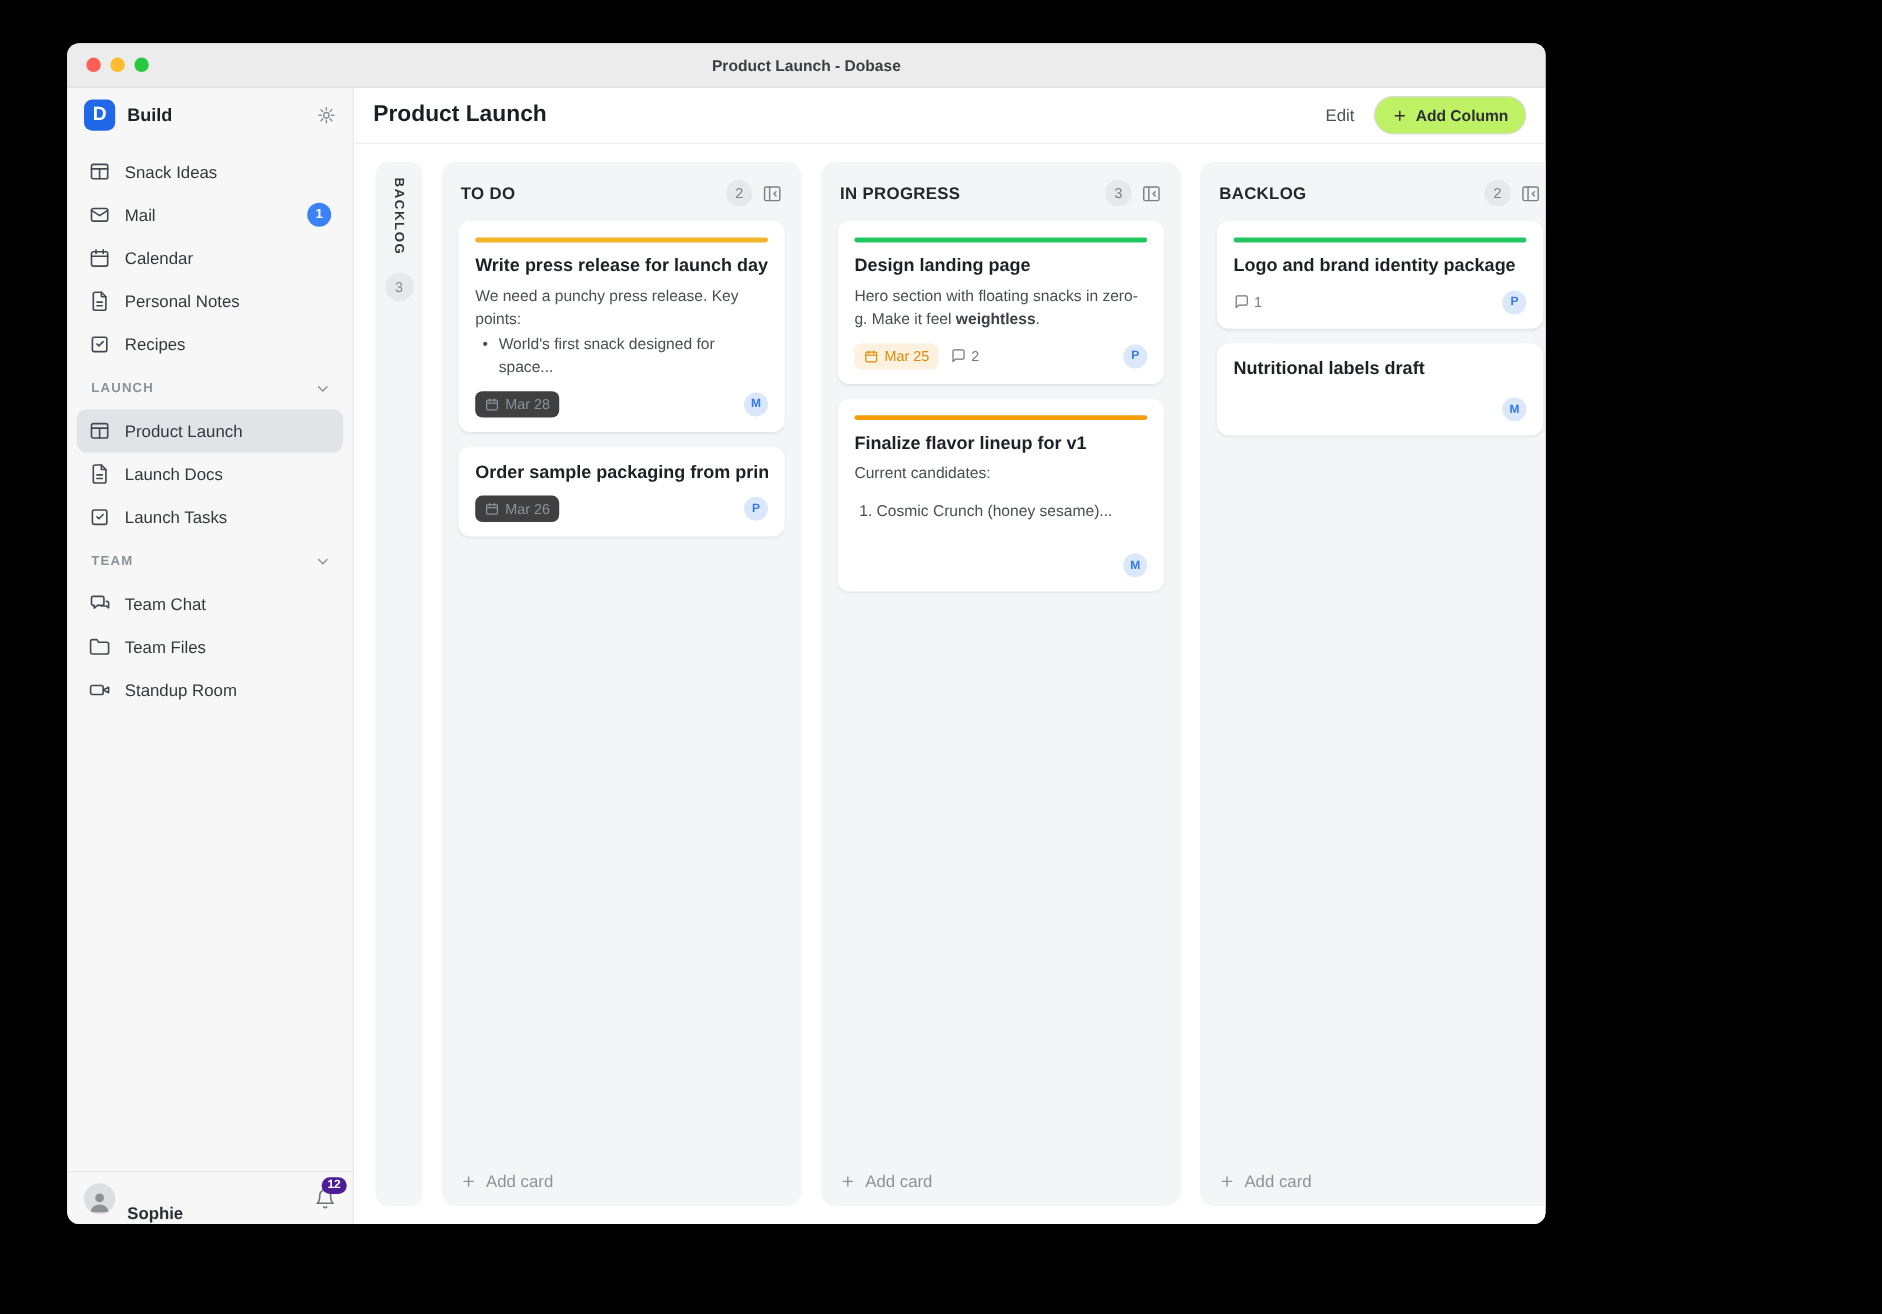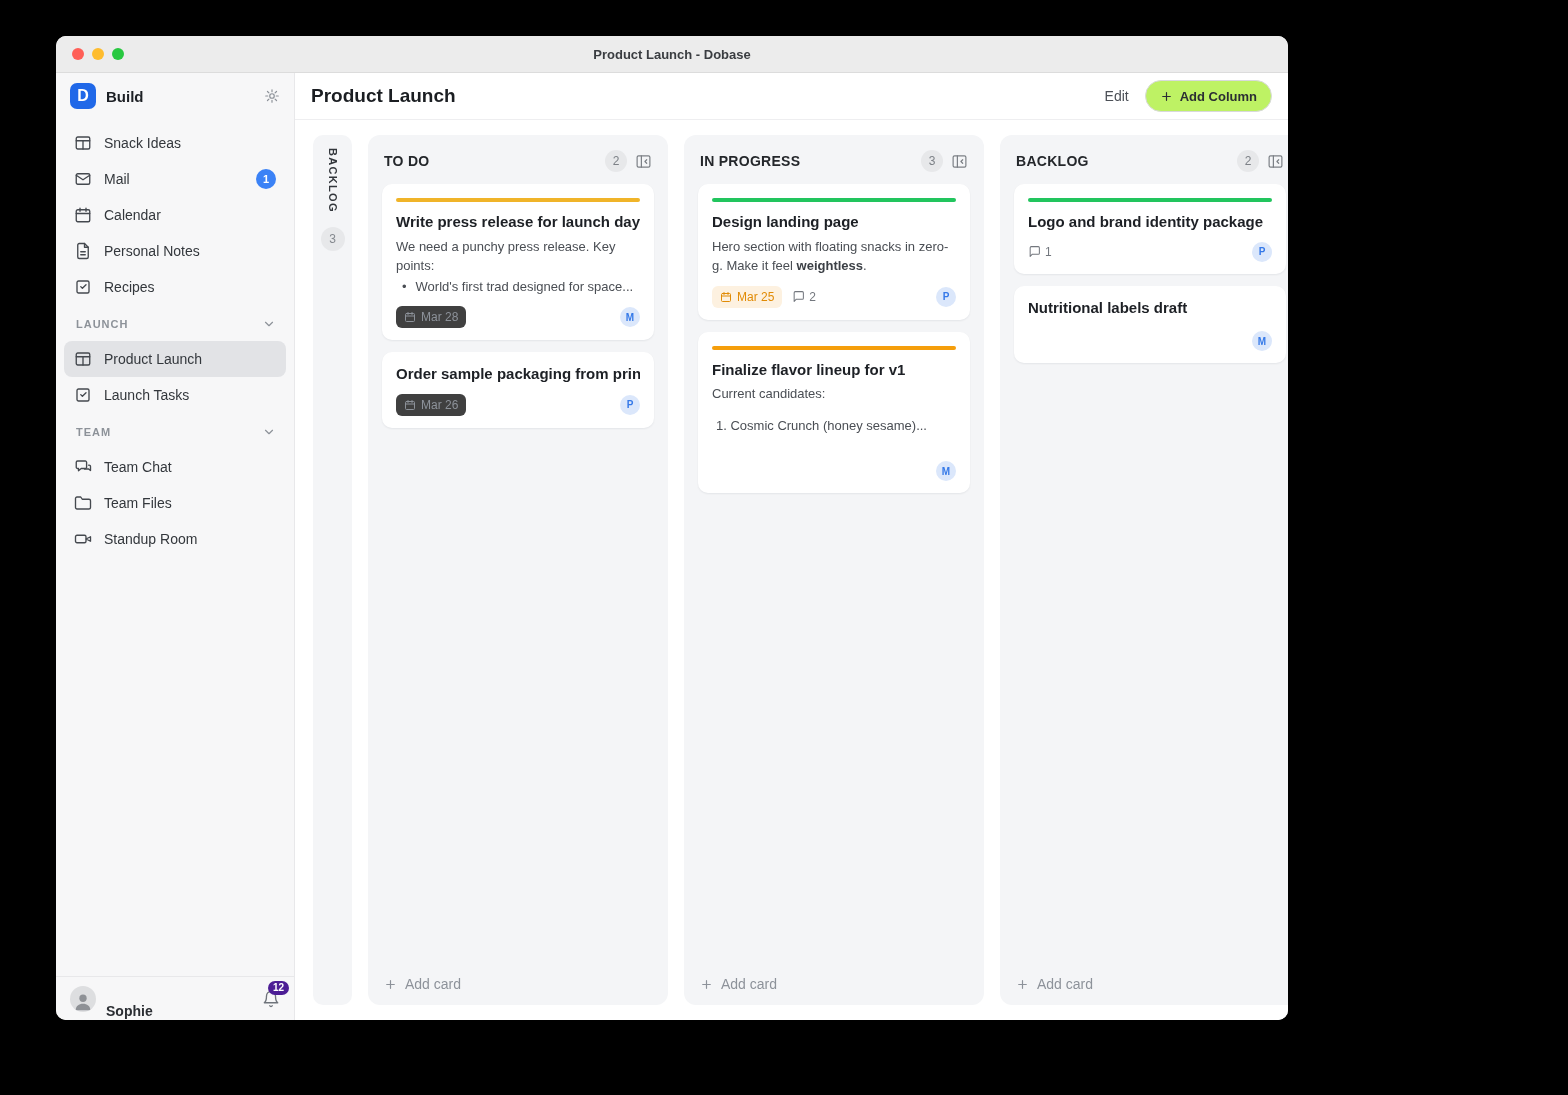--- a/index.html
+++ b/index.html
@@ -196,20 +196,29 @@
             <svg width="18" height="18" viewBox="0 0 24 24" fill="none" stroke="currentColor" stroke-width="1.8" stroke-linecap="round" stroke-linejoin="round">
                 <rect x="3" y="4" width="18" height="16" rx="2"></rect>
                 <path d="M3 9h18M12 9v11"></path>
               </svg>
           </span>
           <span>Product Launch</span>
         </div>
         <div class="nav-item">
           <span class="nicon">
             <svg width="18" height="18" viewBox="0 0 24 24" fill="none" stroke="currentColor" stroke-width="1.8" stroke-linecap="round" stroke-linejoin="round">
+                <path d="M14 2H7a2 2 0 0 0-2 2v16a2 2 0 0 0 2 2h10a2 2 0 0 0 2-2V7z"></path>
+                <path d="M14 2v5h5M9 13h6M9 17h6"></path>
+              </svg>
+          </span>
+          <span>Launch Docs</span>
+        </div>
+        <div class="nav-item">
+          <span class="nicon">
+            <svg width="18" height="18" viewBox="0 0 24 24" fill="none" stroke="currentColor" stroke-width="1.8" stroke-linecap="round" stroke-linejoin="round">
                 <rect x="4" y="4" width="16" height="16" rx="2"></rect>
                 <path d="M9 11.5l2.2 2.2L16 9"></path>
               </svg>
           </span>
           <span>Launch Tasks</span>
         </div>
       </nav>
 
       <div class="section-label">
         <span>TEAM</span>
@@ -304,21 +313,21 @@
               </span>
             </button>
           </div>
           <div class="cards">
             <article class="card">
               <div class="card-accent" style="background: rgb(240, 180, 41);"></div>
               <div class="card-title">Write press release for launch day</div>
               <div class="card-desc">We need a punchy press release. Key points:</div>
               <div class="card-desc bullet-row">
                 <span>•</span>
-                <span>World's first trad designed for space...</span>
+                <span>World's first snack designed for space...</span>
               </div>
               <div class="card-footer">
                 <span class="date-chip">
                   <span>
                     <svg width="12" height="12" viewBox="0 0 24 24" fill="none" stroke="currentColor" stroke-width="2" stroke-linecap="round">
                         <rect x="3" y="5" width="18" height="16" rx="2"></rect>
                         <path d="M3 10h18M8 3v4M16 3v4"></path>
                       </svg>
                   </span>
                   <span>Mar 28</span>

